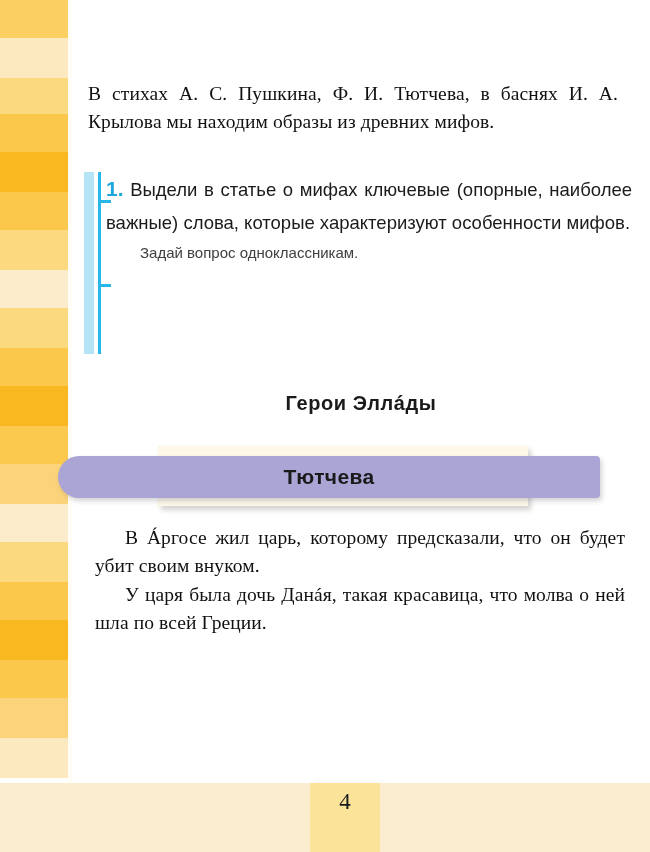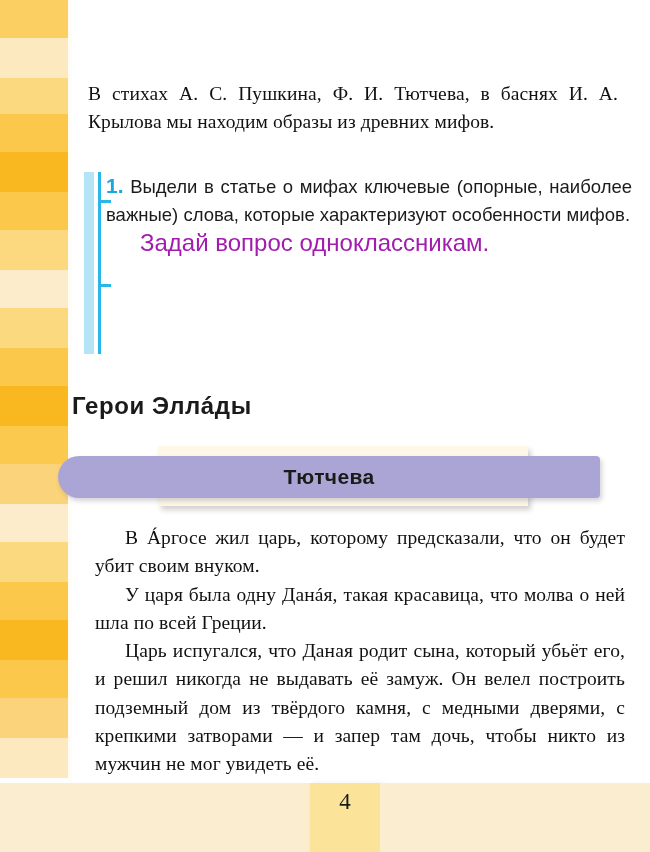--- a/index.html
+++ b/index.html
@@ -102,50 +102,50 @@
 
   .exercises {
     position: absolute;
     left: 22px;
     top: 0;
     width: 526px;
     font-family: "Liberation Sans", "DejaVu Sans", sans-serif;
   }
   .exercise {
     font-size: 18.5px;
-    line-height: 28px;
+    line-height: 33px;
     color: #1b1b1b;
     text-align: justify;
     text-align-last: left;
   }
   .exercise + .exercise { margin-top: 2px; }
   .ex-num {
     color: #1ba7dd;
     font-weight: bold;
     font-size: 21px;
     font-family: "Liberation Sans", "DejaVu Sans", sans-serif;
   }
   .ex-extra {
     font-family: "Liberation Sans", "DejaVu Sans", sans-serif;
-    font-size: 24px;
+    font-size: 15px;
     line-height: 27.5px;
-    color: #a21caf;
+    color: #404040;
     text-indent: 34px;
   }
 
   
   .section-heading {
     position: absolute;
     left: 0;
     top: 392px;
     width: 578px;
-    text-align: left;
+    text-align: center;
     font-family: "Liberation Sans", "DejaVu Sans", sans-serif;
     font-weight: bold;
-    font-size: 24px;
+    font-size: 20px;
     letter-spacing: 0.6px;
     color: #1a1a1a;
   }
 
   
   .banner-wrap {
     position: absolute;
     left: 0;
     top: 446px;
     width: 578px;
@@ -289,22 +289,21 @@
 
     <div class="banner-wrap">
       <div class="banner-box"></div>
       <div class="banner-pill">
         <span class="banner-title">Тютчева</span>
       </div>
     </div>
 
     <div class="story">
       <p>В Áргосе жил царь, которому предсказали, что он будет убит своим внуком.</p>
-      <p>У царя была одну Данáя, такая красавица, что молва о ней шла по всей Греции.</p>
-      <p>Царь испугался, что Даная родит сына, который убьёт его, и решил никогда не выдавать её замуж. Он велел построить подземный дом из твёрдого камня, с медными дверями, с крепкими затворами — и запер там дочь, чтобы никто из мужчин не мог увидеть её.</p>
+      <p>У царя была дочь Данáя, такая красавица, что молва о ней шла по всей Греции.</p>
     </div>
 
   </div>
 
   <div class="footer">
     <div class="footer-left"></div>
     <div class="page-number-box">
       <span class="page-number">4</span>
     </div>
     <div class="footer-right"></div>

